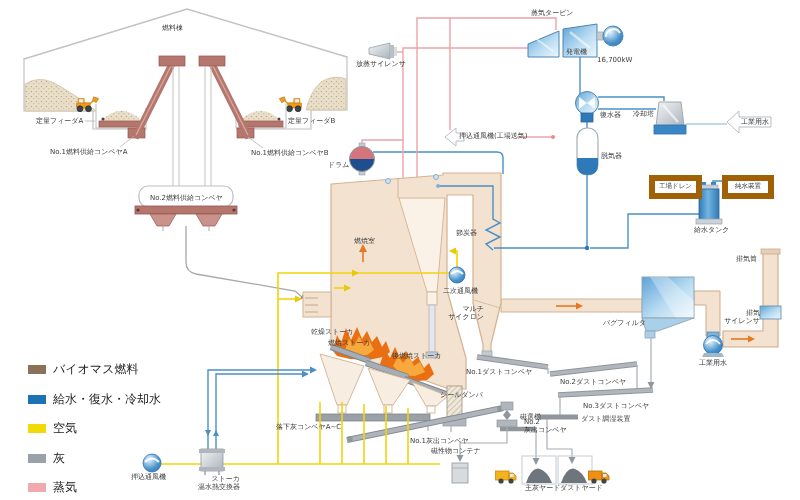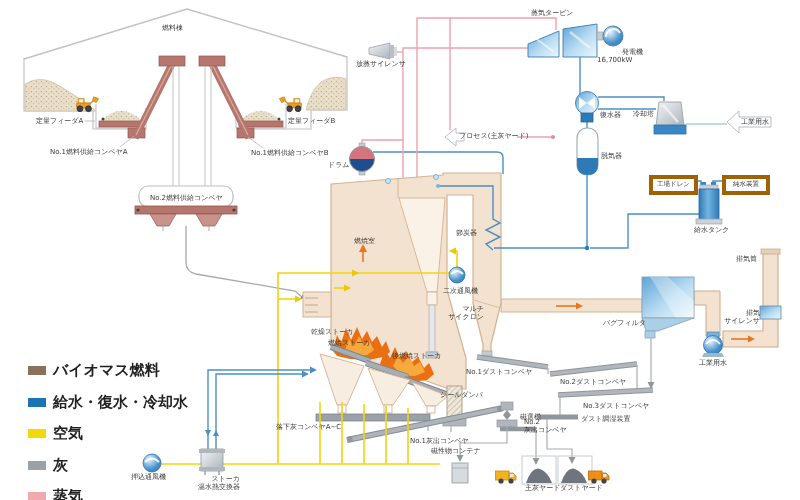--- a/index.html
+++ b/index.html
@@ -1,27 +1,27 @@
 <!DOCTYPE html>
 <html><head>
 <meta charset="utf-8">
 <style>
   html,body{margin:0;padding:0;background:#fff;}
   .stage{position:relative;width:800px;height:500px;background:#fff;overflow:hidden;
          font-family:"DejaVu Sans","Liberation Sans",sans-serif;}
   .art{position:absolute;left:0;top:0;}
   .lbl{position:absolute;font-size:7px;line-height:1.2;color:#3a3a3a;white-space:pre;}
   .lbl.c{text-align:right;white-space:pre-line;}
-  .lbl.box{border:4px solid #a16207;background:#fff;display:flex;align-items:center;
+  .lbl.box{border:6px solid #a16207;background:#fff;display:flex;align-items:center;
            justify-content:center;font-size:6.5px;white-space:nowrap;}
   .lg{position:absolute;left:28px;top:361px;}
   .lg-row{display:flex;align-items:center;margin-bottom:12.5px;}
   .lg-sw{width:18px;height:9px;margin-right:7px;position:relative;flex:0 0 18px;}
   .lg-sw .ar{position:absolute;left:2px;top:-2px;font-size:9px;line-height:11px;font-weight:bold;}
-  .lg-tx{font-size:15px;font-weight:bold;color:#222;white-space:nowrap;}
+  .lg-tx{font-size:12px;font-weight:normal;color:#222;white-space:nowrap;}
 </style>
 </head>
 <body>
 
 <div class="stage">
 <svg class="art" width="800" height="500" viewBox="0 0 800 500">
   <defs>
     <pattern id="speck" width="5" height="5" patternUnits="userSpaceOnUse">
       <rect width="5" height="5" fill="#e9dfc9"></rect>
       <circle cx="1.4" cy="1.6" r="0.7" fill="#b3a184"></circle>
@@ -392,26 +392,26 @@
 </svg>
 
 <div class="lbl" style="left:162px;top:24px">燃料棟</div>
 <div class="lbl" style="left:36px;top:117px">定量フィーダA</div>
 <div class="lbl" style="left:288px;top:117px">定量フィーダB</div>
 <div class="lbl" style="left:50px;top:148px">No.1燃料供給コンベヤA</div>
 <div class="lbl" style="left:251px;top:149px">No.1燃料供給コンベヤB</div>
 <div class="lbl" style="left:150px;top:194px">No.2燃料供給コンベヤ</div>
 <div class="lbl" style="left:356px;top:60px">放蒸サイレンサ</div>
 <div class="lbl" style="left:531px;top:9px">蒸気タービン</div>
-<div class="lbl" style="left:622px;top:48px">発電機</div>
+<div class="lbl" style="left:566px;top:48px">発電機</div>
 <div class="lbl" style="left:597px;top:56px">16,700kW</div>
 <div class="lbl" style="left:600px;top:111px">復水器</div>
 <div class="lbl" style="left:633px;top:110px">冷却塔</div>
 <div class="lbl" style="left:741px;top:118px">工業用水</div>
-<div class="lbl" style="left:459px;top:132px">プロセス(主灰ヤード)</div>
+<div class="lbl" style="left:459px;top:132px">押込通風機(工場送気)</div>
 <div class="lbl" style="left:601px;top:152px">脱気器</div>
 <div class="lbl box" style="left:649px;top:175px;width:41px;height:12px">工場ドレン</div>
 <div class="lbl box" style="left:722px;top:175px;width:40px;height:12px">純水装置</div>
 <div class="lbl" style="left:694px;top:226px">給水タンク</div>
 <div class="lbl" style="left:328px;top:161px">ドラム</div>
 <div class="lbl" style="left:354px;top:237px">燃焼室</div>
 <div class="lbl" style="left:456px;top:229px">節炭器</div>
 <div class="lbl" style="left:443px;top:287px">二次通風機</div>
 <div class="lbl c" style="left:438px;top:305px;width:46px">マルチ
 サイクロン</div>

